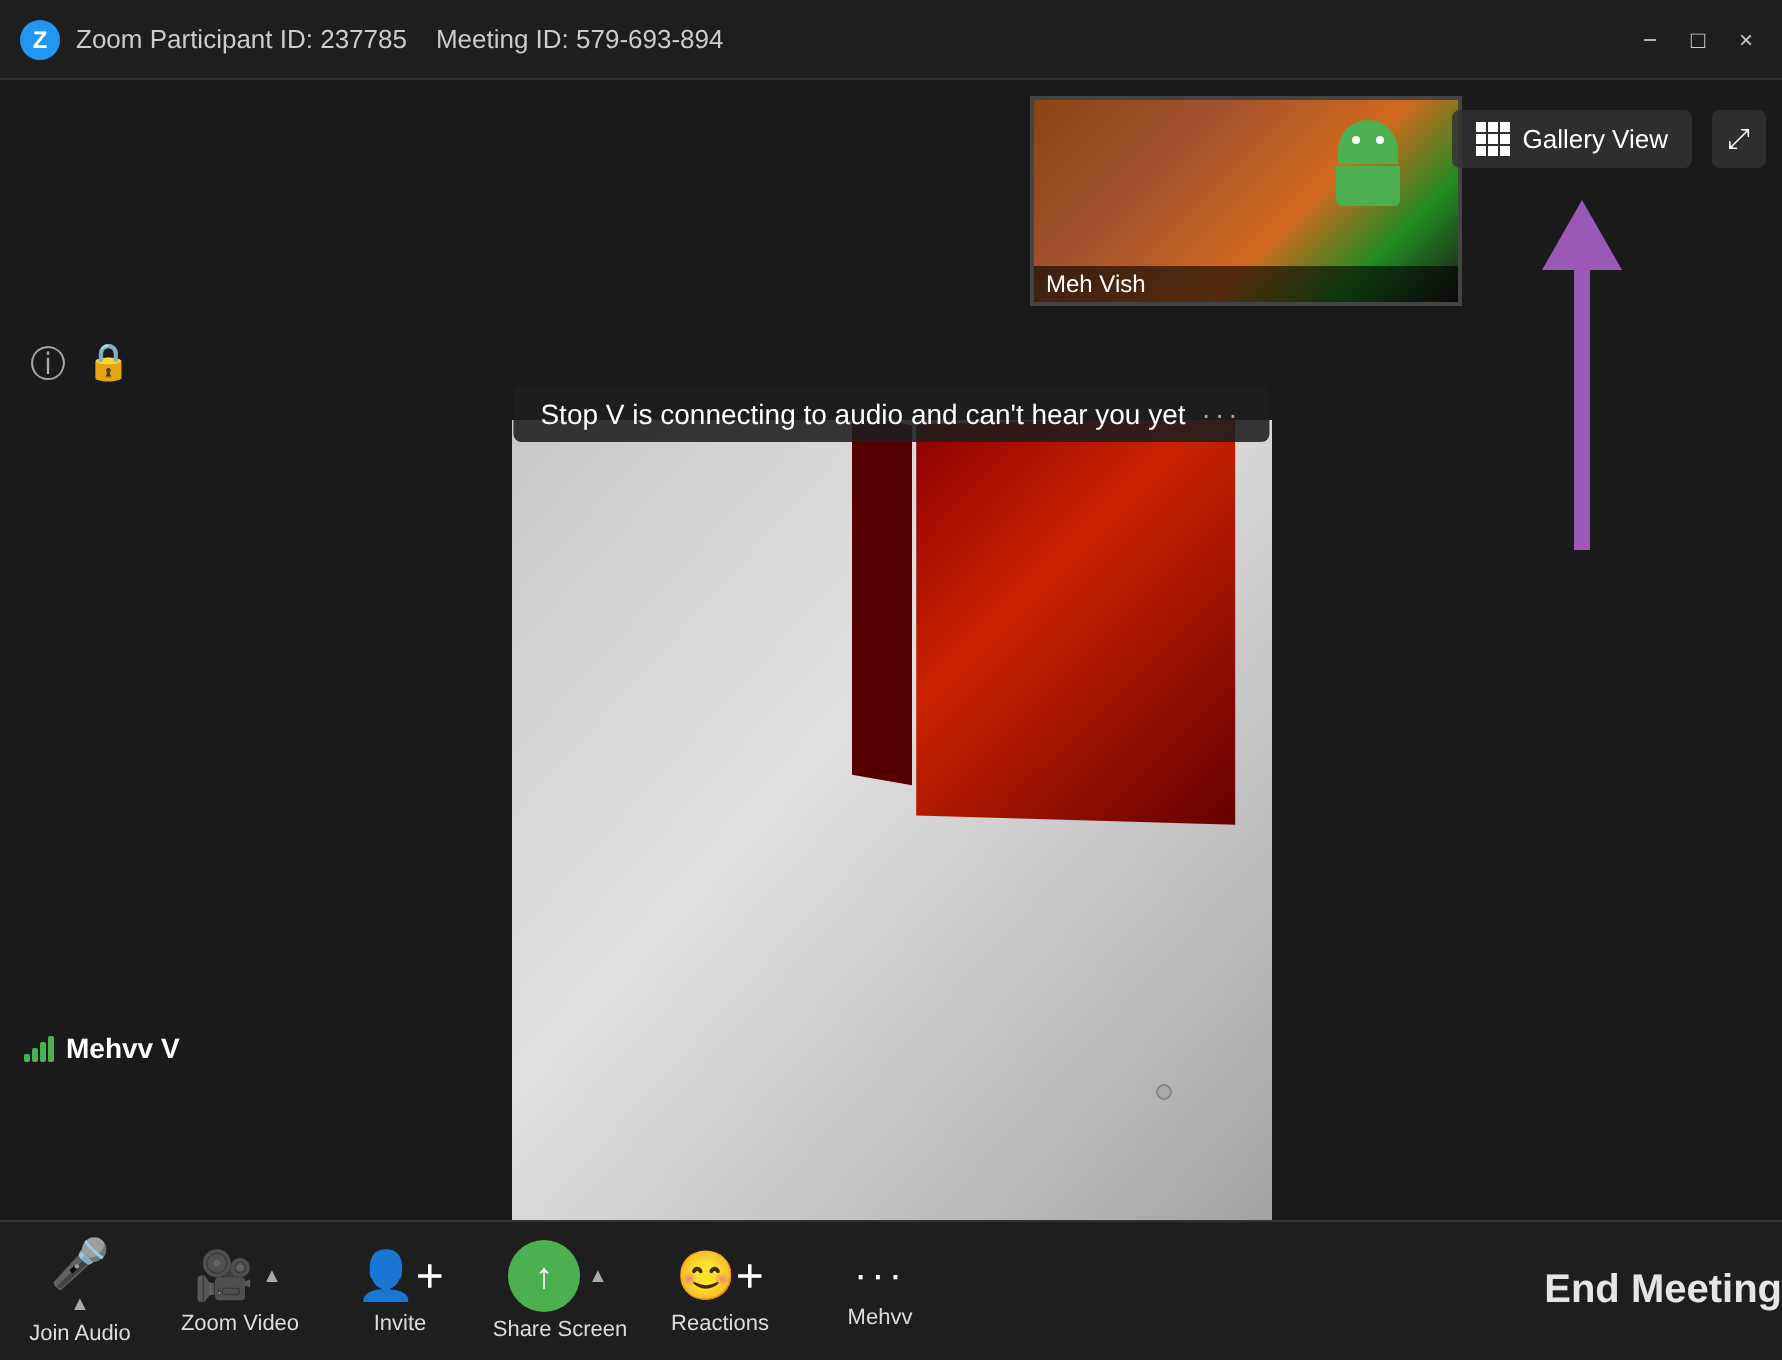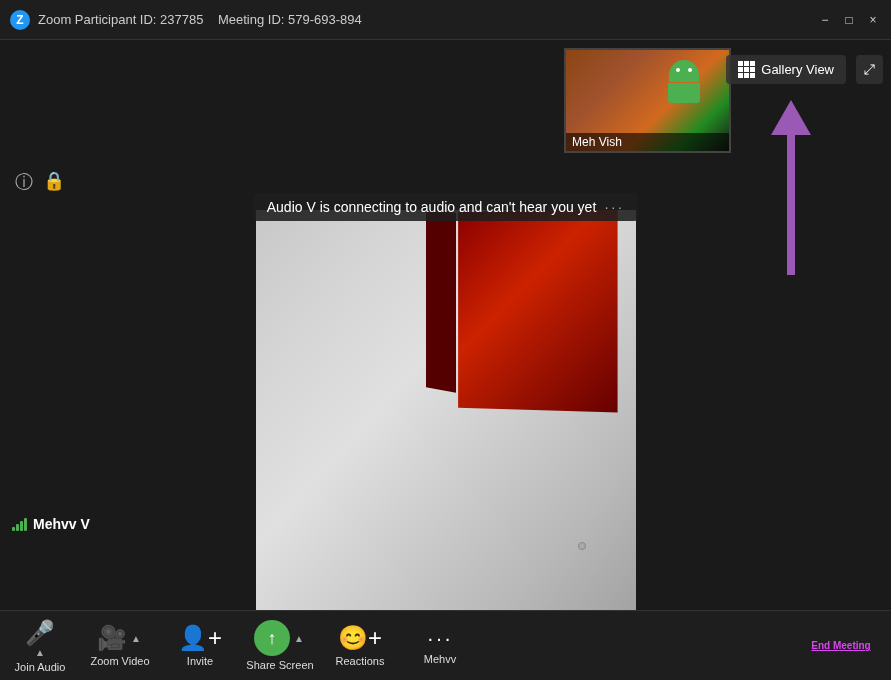--- a/index.html
+++ b/index.html
@@ -65,21 +65,21 @@
       background: #1a1a1a;
       position: relative;
       overflow: hidden;
     }
 
     
     #thumbnail-video {
       position: absolute;
       top: 8px;
       right: 160px;
-      width: 167px;
+      width: 216px;
       height: 105px;
       background: #2a2a2a;
       border: 2px solid #444;
       z-index: 20;
       overflow: hidden;
     }
     #thumbnail-video .thumb-label {
       position: absolute;
       bottom: 0;
       left: 0;
@@ -447,21 +447,21 @@
   </button>
 
   <button id="fullscreen-btn">⤢</button>
 
   <div id="top-left-icons">
     <span class="tl-icon">ⓘ</span>
     <span class="lock-icon">🔒</span>
   </div>
 
   <div id="audio-banner">
-    <span>Audio V is connecting to audio and can't hear you yet</span>
+    <span>Stop V is connecting to audio and can't hear you yet</span>
     <span class="banner-dots">···</span>
   </div>
 
   <div id="main-video">
     <div class="main-video-content">
       <div class="red-cabinet"></div>
       <div class="red-cabinet-edge"></div>
 
       <div class="bolt bolt2"></div>
     </div>
@@ -528,17 +528,17 @@
 
   <div class="toolbar-item">
     <div class="icon-area">
       <span class="three-dots">···</span>
     </div>
     <span class="label">Mehvv</span>
   </div>
 
   <div class="toolbar-separator"></div>
 
-  <div class="toolbar-item" style="color:#d946ef; font-weight:bold; font-size:10px;text-decoration:underline;">
+  <div class="toolbar-item" style="color:#e5e5e5; font-weight:bold; font-size:20px;">
     <span>End Meeting</span>
   </div>
 
 </div>
 
 </body></html>

